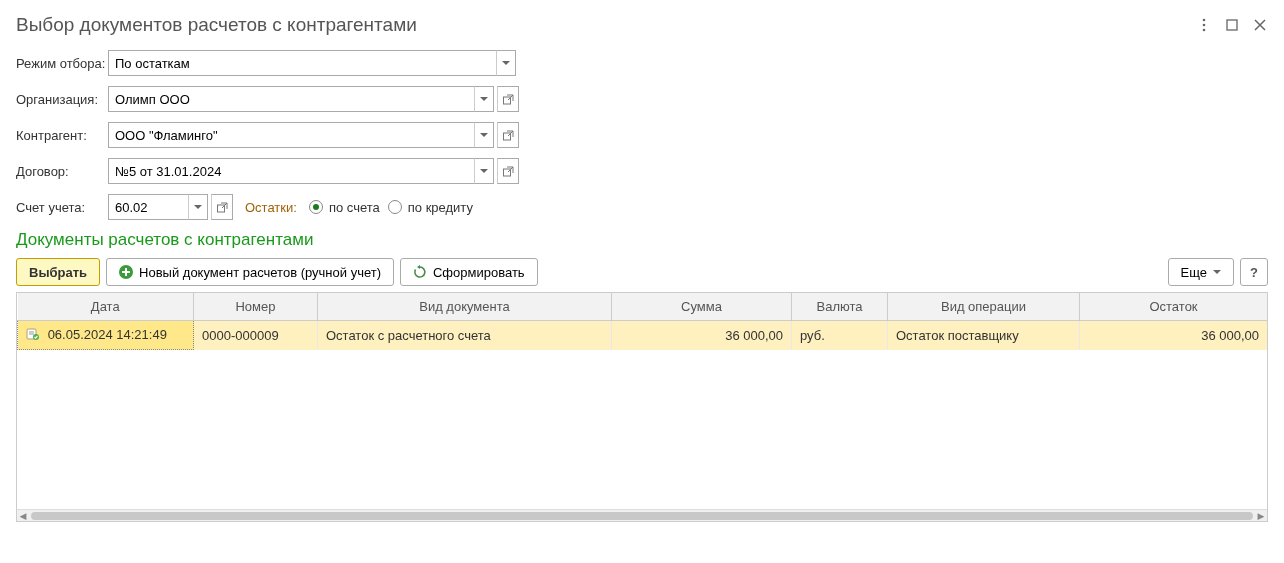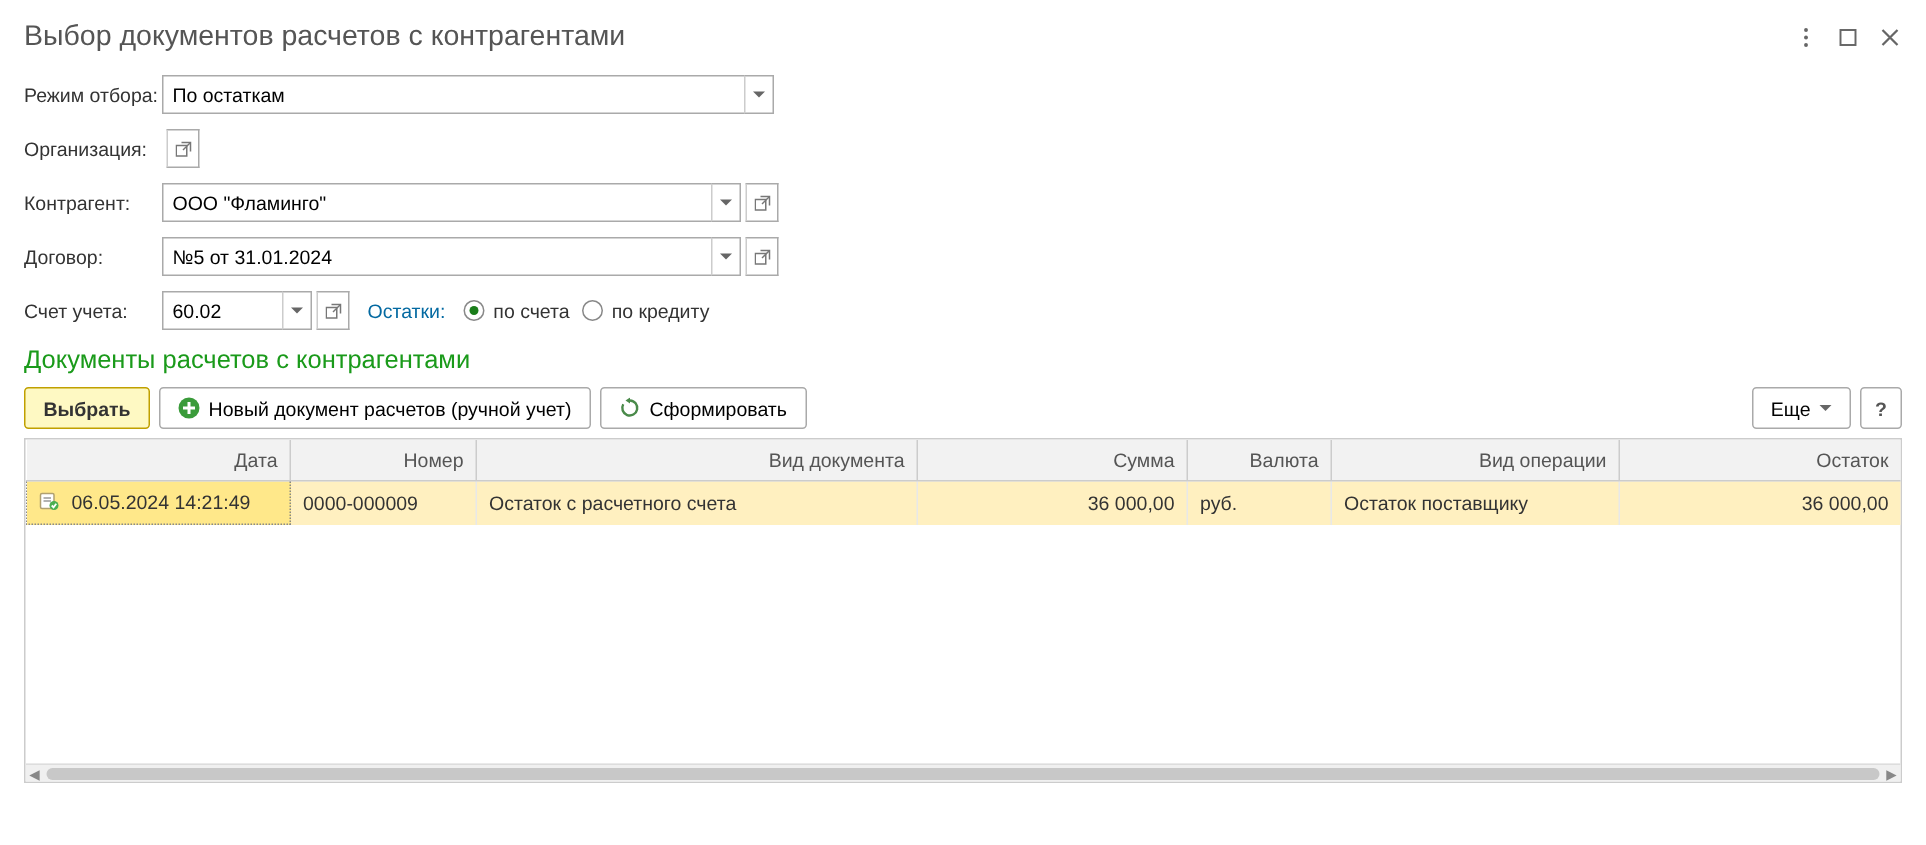--- a/index.html
+++ b/index.html
@@ -125,21 +125,21 @@
     .account-input {
       width: 80px;
     }
     .radio-group {
       display: flex;
       align-items: center;
       margin-left: 12px;
       gap: 8px;
     }
     .radio-label {
-      color: #0369a1;
+      color: #a16207;
       margin-right: 4px;
     }
     .radio-item {
       display: flex;
       align-items: center;
       gap: 6px;
       cursor: pointer;
     }
     .radio-mark {
       width: 14px;
@@ -233,21 +233,21 @@
     }
     .table {
       width: 100%;
       border-collapse: collapse;
     }
     .table th {
       background: #f2f2f2;
       border: 1px solid #ccc;
       border-top: none;
       padding: 6px 8px;
-      text-align: right;
+      text-align: center;
       font-weight: normal;
       color: #555;
       font-size: 13px;
     }
     .table th:first-child { border-left: none; }
     .table th:last-child { border-right: none; }
     .table td {
       border-right: 1px solid #e8e8e8;
       padding: 6px 8px;
       background: #fff8e1;
@@ -345,20 +345,26 @@
     <div class="input-group">
       <input class="text-input wide-input" style="width: 388px;" value="По остаткам">
       <div class="dropdown-btn">
           <div class="chevron-down"></div>
         </div>
     </div>
   </div>
 
   <div class="form-row">
     <div class="form-label">Организация:</div>
+    <div class="input-group">
+      <input class="text-input wide-input" style="width: 366px;" value="Олимп ООО">
+      <div class="dropdown-btn">
+          <div class="chevron-down"></div>
+        </div>
+    </div>
     <div class="open-btn">
       <svg width="11" height="11" viewBox="0 0 11 11">
           <rect x="0.5" y="3" width="7" height="7" fill="none" stroke="#777"></rect>
           <path d="M4 1 L10 1 L10 7" fill="none" stroke="#777"></path>
           <path d="M10 1 L5 6" stroke="#777"></path>
         </svg>
     </div>
   </div>
 
   <div class="form-row">

